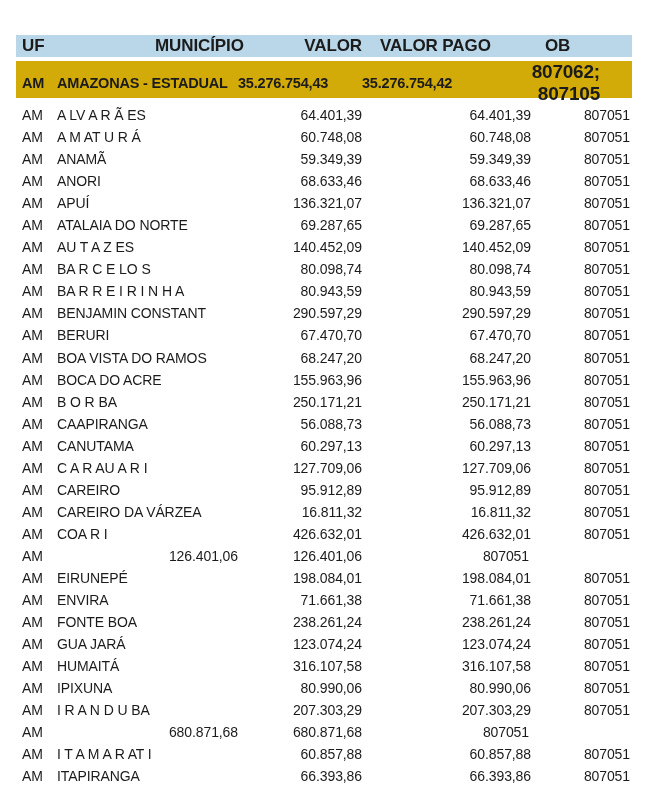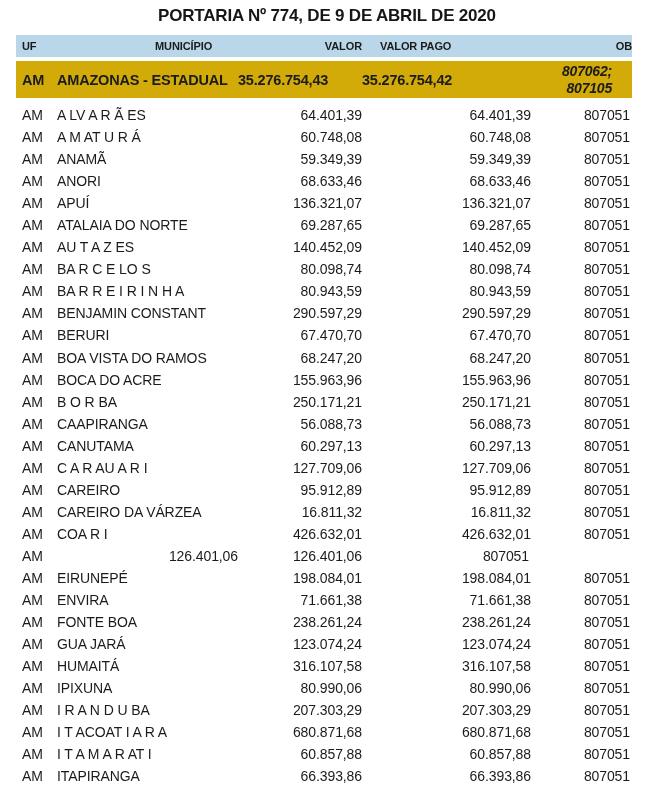--- a/index.html
+++ b/index.html
@@ -27,62 +27,61 @@
   }
   .grid-row{
     display:grid;
     grid-template-columns:36px 186px 124px 169px 101px;
     align-items:center;
   }
   .header-row{
     background:var(--header-bg);
     height:22px;
     font-weight:bold;
-    font-size:11px;
+    font-size:17px;
     letter-spacing:-0.1px;
   }
   .h-uf{padding-left:6px;}
   .h-mun{padding-left:103px;}
   .h-valor{text-align:right;}
   .h-vp{padding-left:18px;}
-  .h-ob{padding-left:14px;text-align:right;}
+  .h-ob{padding-left:14px;}
   .gold-row{
     background:var(--highlight-bg);
     height:37px;
     margin-top:4px;
     font-weight:bold;
     font-size:14.5px;
     letter-spacing:-0.2px;
   }
   .g-uf{padding-left:6px;}
   .g-mun{padding-left:5px;white-space:nowrap;}
   .g-valor{text-align:left;}
   .g-vp{text-align:left;padding-right:30px;}
   .g-ob{
-    text-align:right;padding-right:20px;
-    font-size:14px;line-height:1.18;font-style:italic;
+    text-align:right;padding-right:32px;
+    font-size:19px;line-height:1.18;
   }
   .tbody{margin-top:6px;}
   .data-row{
     height:22.05px;
     font-size:14px;
     letter-spacing:-0.1px;
   }
   .data-row .c-uf{padding-left:6px;}
   .data-row .c-municipio{padding-left:5px;white-space:nowrap;}
   .data-row .c-valor{text-align:right;}
   .data-row .c-valor_pago{text-align:right;}
   .data-row .c-ob{text-align:right;padding-right:2px;}
 </style>
 </head>
 <body>
 
 <div class="page">
 
-  <div class="title">PORTARIA Nº 774, DE 9 DE ABRIL DE 2020</div>
 
   <div class="table">
 
     <div class="grid-row header-row">
       <div class="h-uf">UF</div>
       <div class="h-mun">MUNICÍPIO</div>
       <div class="h-valor">VALOR</div>
       <div class="h-vp">VALOR PAGO</div>
       <div class="h-ob">OB</div>
     </div>
@@ -289,21 +288,20 @@
         </div>
         <div class="grid-row data-row">
           <div class="c-uf">AM</div>
           <div class="c-municipio">I R A N D U BA</div>
           <div class="c-valor">207.303,29</div>
           <div class="c-valor_pago">207.303,29</div>
           <div class="c-ob">807051</div>
         </div>
         <div class="grid-row data-row">
           <div class="c-uf">AM</div>
-          <div class="c-municipio">I T ACOAT I A R A</div>
           <div class="c-valor">680.871,68</div>
           <div class="c-valor_pago">680.871,68</div>
           <div class="c-ob">807051</div>
         </div>
         <div class="grid-row data-row">
           <div class="c-uf">AM</div>
           <div class="c-municipio">I T A M A R AT I</div>
           <div class="c-valor">60.857,88</div>
           <div class="c-valor_pago">60.857,88</div>
           <div class="c-ob">807051</div>

